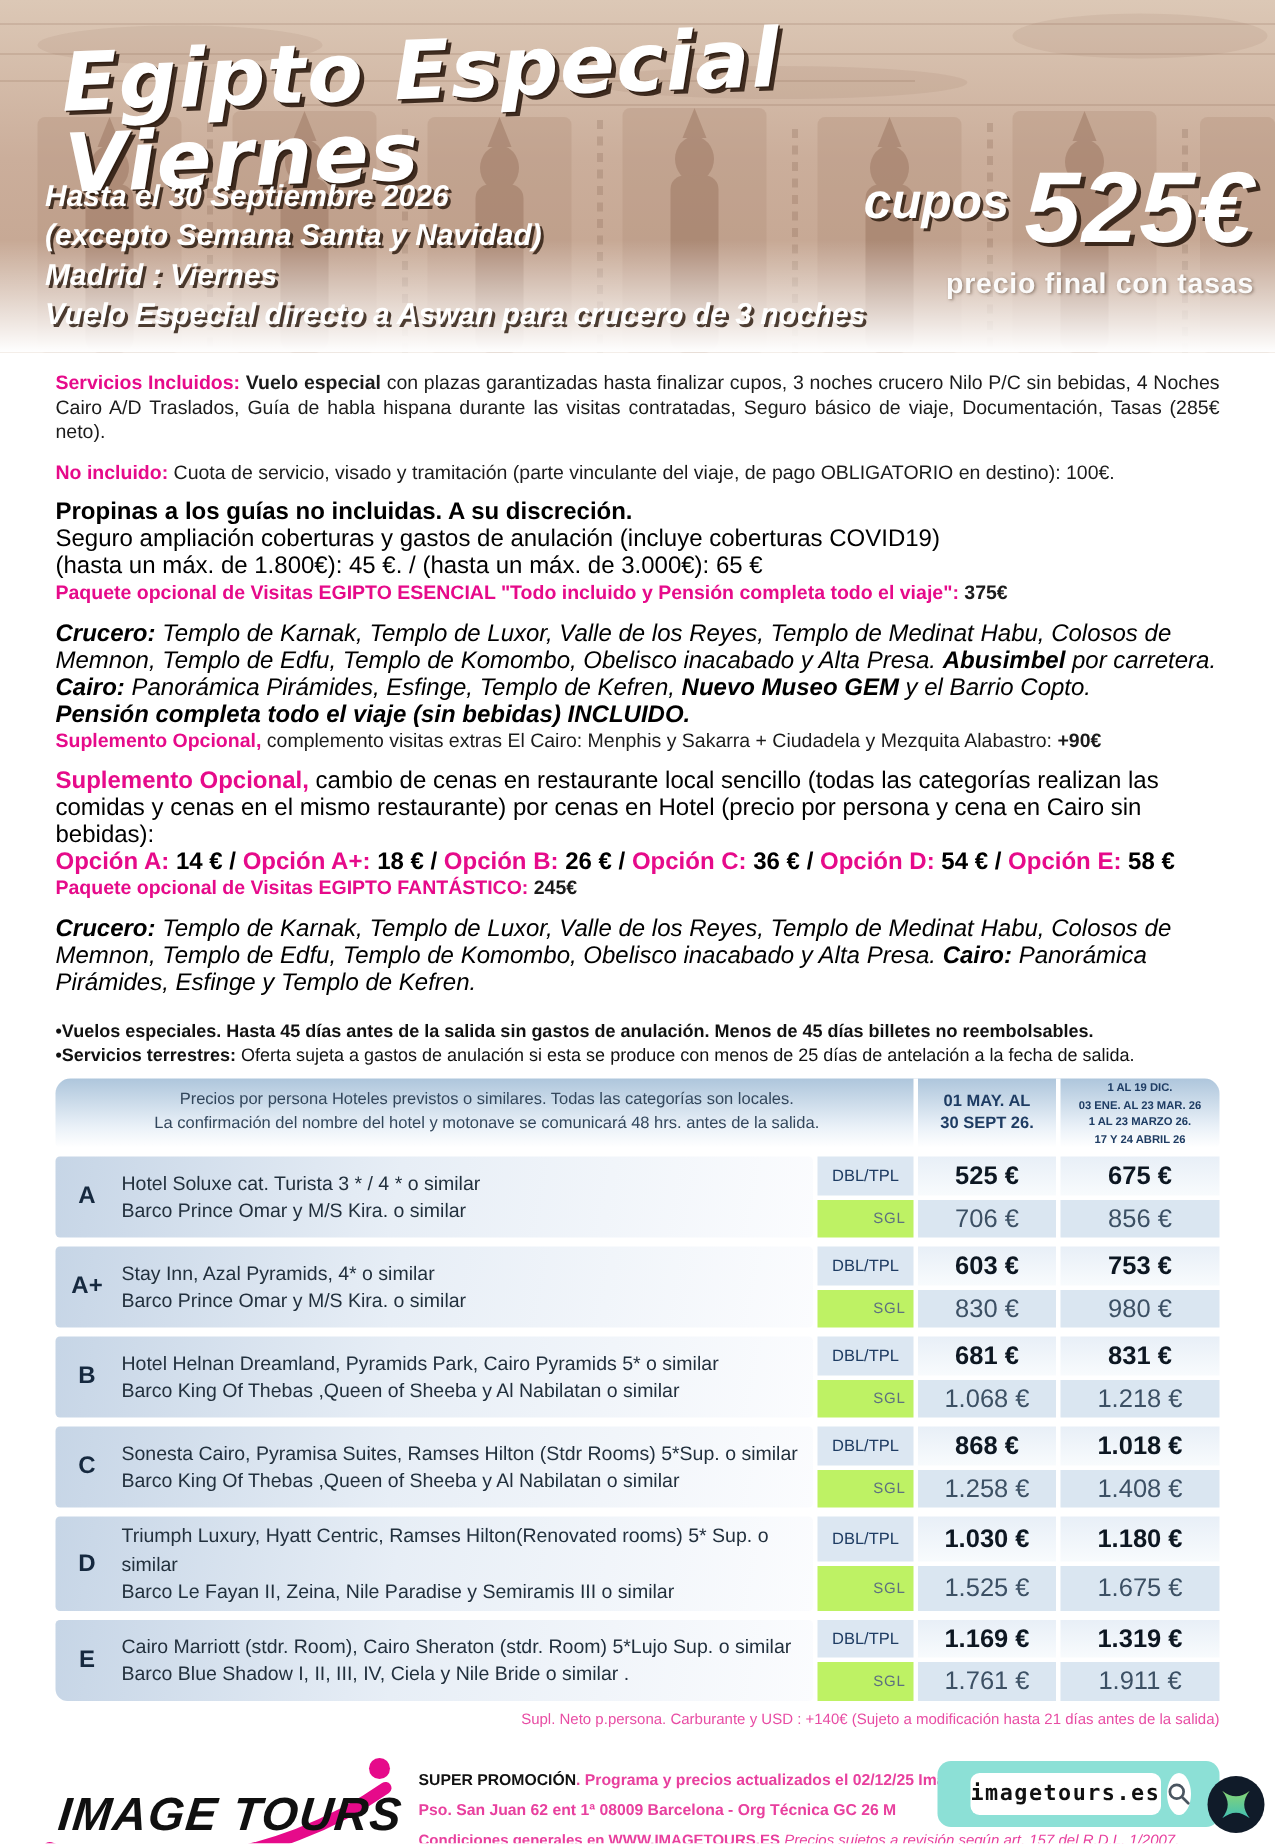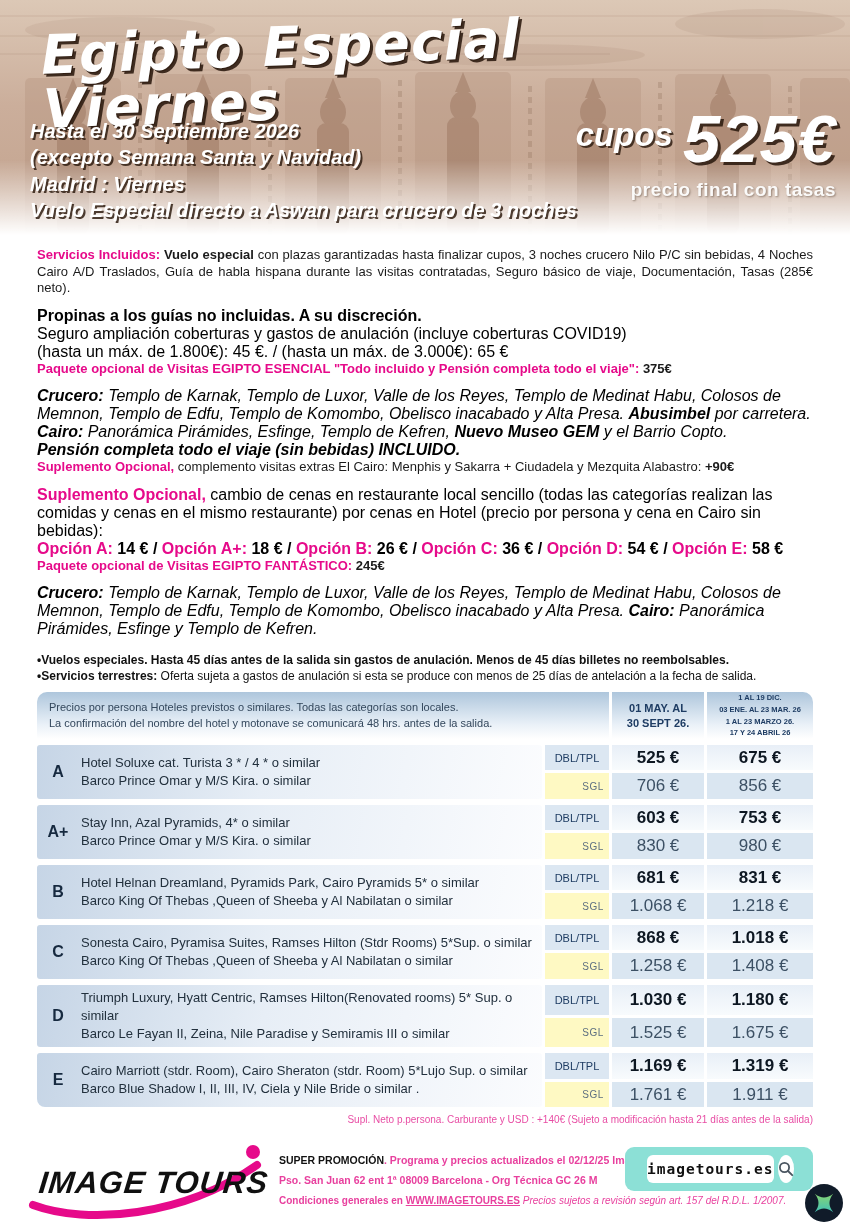--- a/index.html
+++ b/index.html
@@ -50,42 +50,42 @@
   .it { font-style:italic; }
   .bullets { margin-top:14px; font-size:12px; line-height:1.35; color:#111; text-align:justify; }
 
   
   .ptable { margin:8px 37px 0; }
   .thead {
     position:relative; min-height:46px; display:flex; align-items:center;
     background:linear-gradient(#aec6dc, #eaf1f8 70%, #ffffff);
     border-radius:10px 10px 3px 3px;
   }
-  .thead .notes { flex:1; padding:6px 12px; font-size:11px; color:#33475c; line-height:1.45; text-align:left; }
+  .thead .notes { flex:1; padding:6px 12px; font-size:11px; color:#33475c; line-height:1.45; text-align:center; }
   .hcol { text-align:center; color:#1e3c63; font-weight:bold; }
   .h1 { width:92px; font-size:11px; line-height:1.35; }
   .h2 { width:106px; margin-left:3px; font-size:7.5px; line-height:1.55; }
   .sep { position:absolute; top:0; bottom:0; width:3px; background:#fff; }
   .s1 { right:106px; } .s2 { right:201px; }
 
   .trow { display:flex; margin-top:6px; min-height:54px; }
   .trow .left {
     flex:1; display:flex; border-radius:3px;
     background:linear-gradient(100deg,#c6d5e6 0%, #e7eef6 45%, #fbfcfe 100%);
   }
   .cat { width:42px; display:flex; align-items:center; justify-content:center;
          font-weight:bold; font-size:16px; color:#16293f; }
   .hotels { flex:1; display:flex; flex-direction:column; justify-content:center;
             font-size:13px; color:#22303d; line-height:1.4; padding:4px 10px 4px 2px; }
   .prices { margin-left:3px; display:grid; grid-template-columns:64px 92px 106px;
             grid-template-rows:1fr 1fr; gap:3px; }
   .cell { display:flex; align-items:center; justify-content:center; }
   .lbl.dbl { background:#dce7f2; color:#1e3c63; font-weight:normal; font-size:11px; }
   .pr.dbl  { background:linear-gradient(#e8eff7,#f8fbfd); color:#0d1722; font-weight:bold; font-size:17px; }
-  .lbl.sgl { background:#fef9c3; color:#5d6f80; font-size:10px; letter-spacing:.5px;padding-left:32px; }
+  .lbl.sgl { background:#bef264; color:#5d6f80; font-size:10px; letter-spacing:.5px;padding-left:32px; }
   .pr.sgl  { background:#dae6f1; color:#3c5064; font-size:17px; }
   .trow.last .left { border-radius:3px 3px 3px 8px; }
   .tnote { margin-top:7px; text-align:right; font-size:10px; color:#e84da4; }
 
   
   .footer { position:relative; margin:18px 37px 0; display:flex; align-items:flex-start; }
   .logo { position:relative; width:228px; height:88px; flex:none; }
   .logo-text {
     position:absolute; left:2px; top:22px; white-space:nowrap;
     font-family:"Liberation Sans", sans-serif; font-weight:bold; font-style:italic;
@@ -213,20 +213,23 @@
       <div class="pnote">precio final con tasas</div>
     </div>
   </header>
 
   <main class="content">
 
     <p class="b">
       <span class="pink">Servicios Incluidos: </span><span class="bold">Vuelo especial </span><span>con plazas garantizadas hasta finalizar cupos, 3 noches crucero Nilo P/C sin bebidas, 4 Noches Cairo A/D Traslados, Guía de habla hispana durante las visitas contratadas, Seguro básico de viaje, Documentación, Tasas (285€ neto).</span>
     </p>
 
+    <p class="b">
+      <span class="pink">No incluido: </span><span>Cuota de servicio, visado y tramitación (parte vinculante del viaje, de pago OBLIGATORIO en destino): 100€.</span>
+      </p>
       <div class="bold">Propinas a los guías no incluidas. A su discreción.</div>
       <div>Seguro ampliación coberturas y gastos de anulación (incluye coberturas COVID19)</div>
       <div>(hasta un máx. de 1.800€): 45 €. / (hasta un máx. de 3.000€): 65 €</div>
     <p></p>
 
     <p class="b">
       <span class="pink">Paquete opcional de Visitas EGIPTO ESENCIAL "Todo incluido y Pensión completa todo el viaje": </span><span class="bold">375€</span>
       </p>
       <div>
         <span class="bi">Crucero: </span><span class="it">Templo de Karnak, Templo de Luxor,  Valle de los Reyes, Templo de Medinat Habu, Colosos de Memnon, Templo de Edfu, Templo de Komombo, Obelisco inacabado y Alta Presa. </span><span class="bi">Abusimbel </span><span class="it">por carretera.</span>

